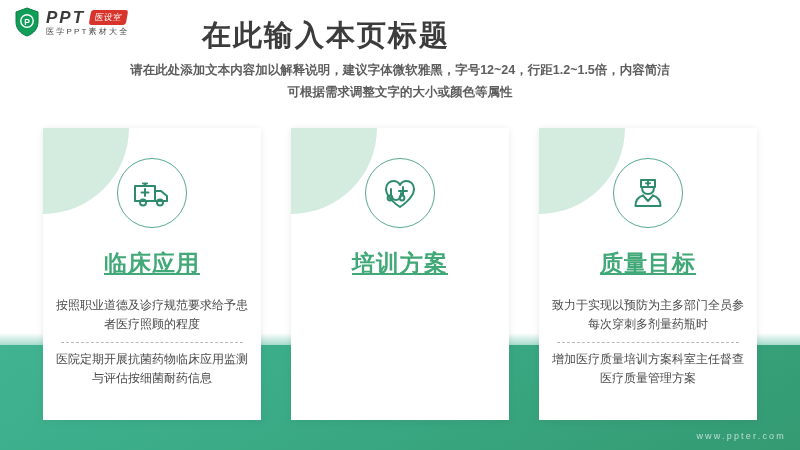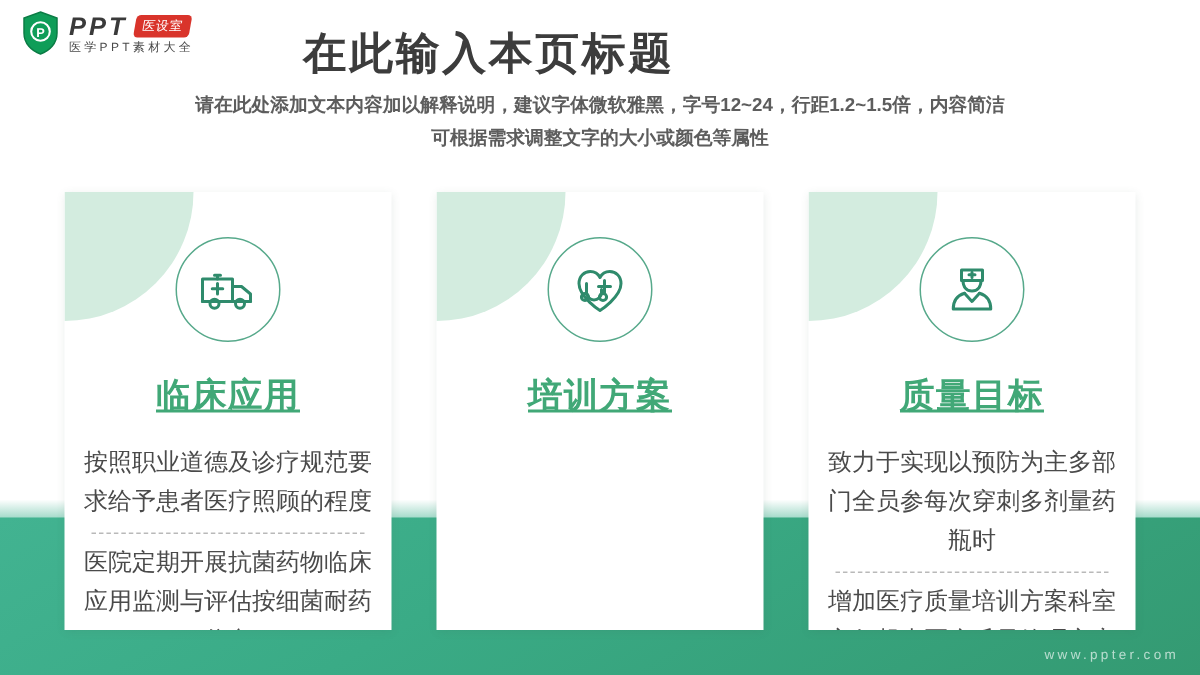--- a/index.html
+++ b/index.html
@@ -169,21 +169,21 @@
     text-decoration: underline;
   }
   .card-body {
     position: absolute;
     left: 12px;
     top: 168px;
     width: 194px;
     text-align: center;
   }
   .card-para {
-    font-size: 16px;
+    font-size: 12px;
     line-height: 1.62;
     color: #4a4a4a;
   }
   .divider {
     margin: 7px 6px 7px 6px;
     border-top: 1px dashed #b9b9b9;
     height: 0;
   }
 
   

